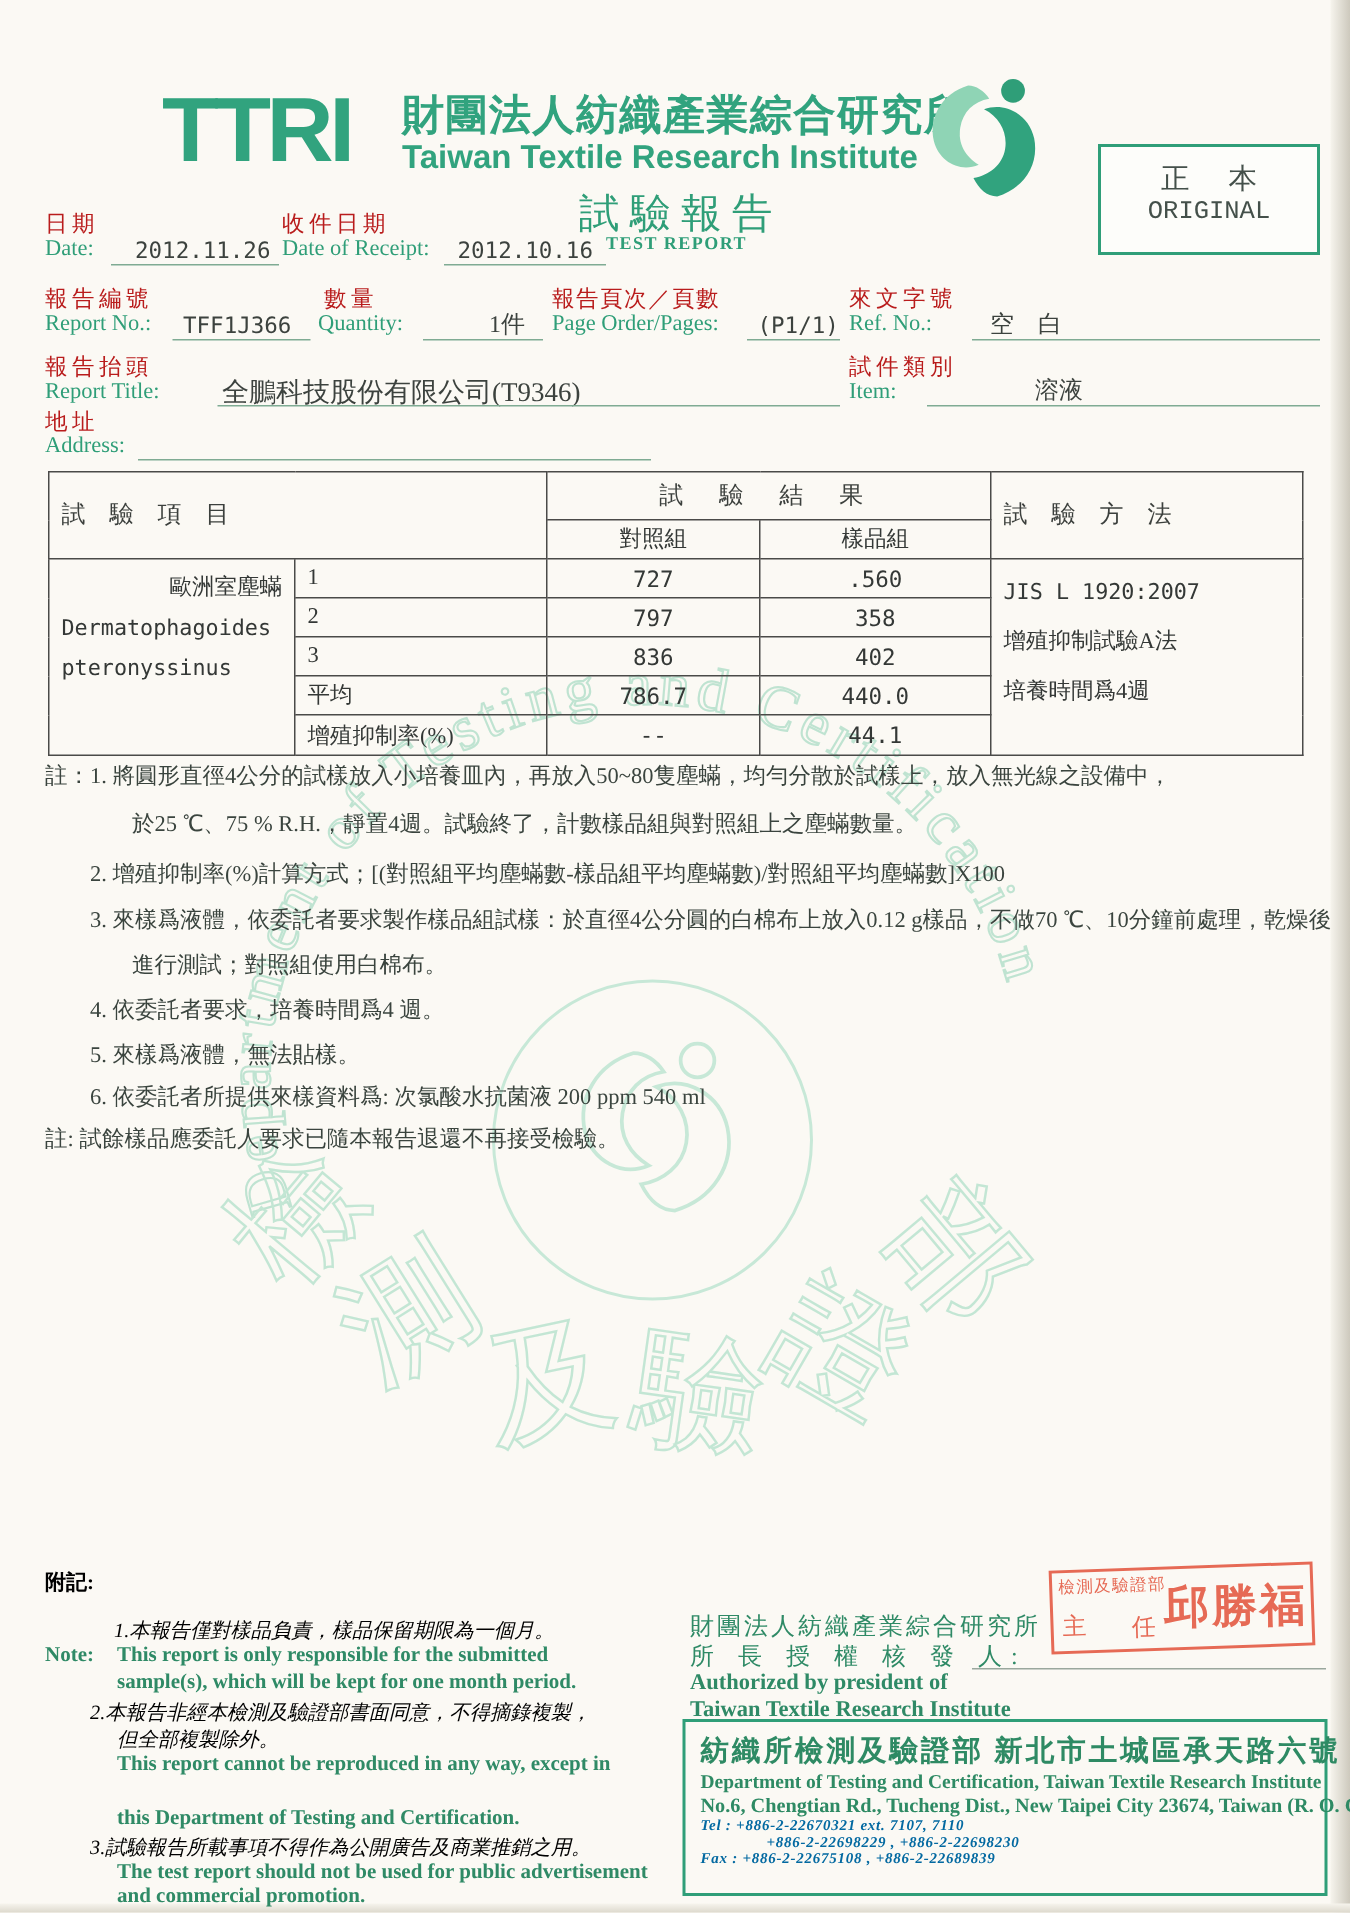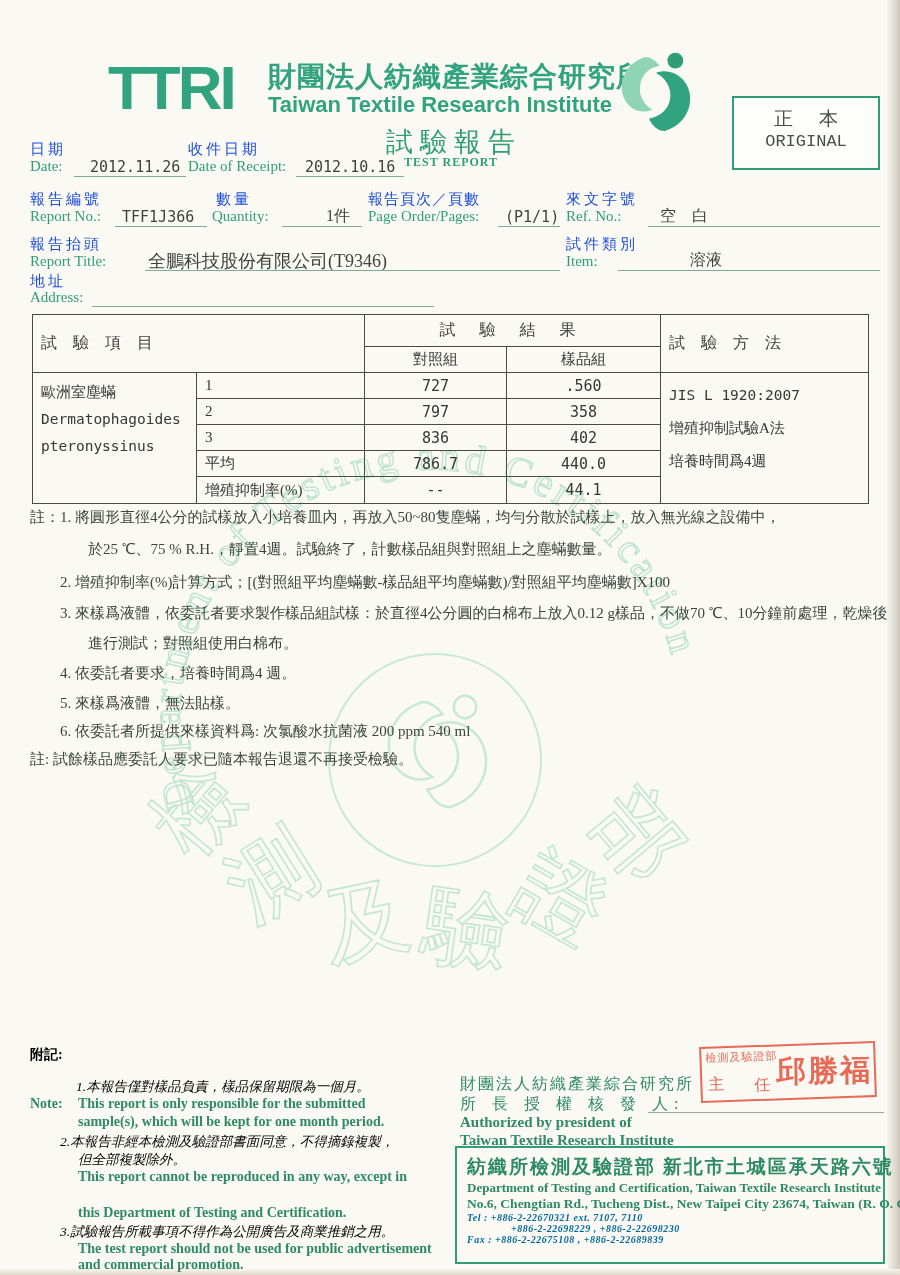--- a/index.html
+++ b/index.html
@@ -8,34 +8,34 @@
   
   .ttri{left:108px;top:52px;font-family:"Liberation Sans",sans-serif;font-weight:bold;font-size:62px;letter-spacing:-3px;color:#31a37e;transform:scaleY(.98);}
   .org-zh{left:268px;top:58px;font-size:28px;letter-spacing:1px;color:#31a37e;font-weight:bold;}
   .org-en{left:268px;top:92px;font-size:22px;font-weight:bold;color:#31a37e;font-family:"Liberation Sans",sans-serif;}
   .doc-title-zh{left:386px;top:124px;font-size:27px;letter-spacing:7px;color:#2f9e78;}
   .doc-title-en{left:404px;top:155px;font-size:12px;letter-spacing:1px;font-weight:bold;color:#2f9e78;}
   .orig-box{left:732px;top:96px;width:144px;height:70px;border:2px solid #2f9e78;background:#fdfdfa;text-align:center;}
   .orig-zh{margin-top:8px;font-size:19px;letter-spacing:26px;padding-left:26px;color:#44504a;}
   .orig-en{font-size:17px;font-family:"Liberation Mono",monospace;color:#44504a;}
   
-  .lz{font-size:15px;letter-spacing:3px;color:#1d4ed8;white-space:nowrap;}
+  .lz{font-size:15px;letter-spacing:3px;color:#b91c1c;white-space:nowrap;}
   .le{font-size:15px;color:#2f9e78;white-space:nowrap;}
   .val{font-size:15px;color:#3c423e;font-family:"DejaVu Sans Mono","Liberation Mono",monospace;white-space:nowrap;}
   .valcjk{font-size:16px;color:#3c423e;white-space:nowrap;}
   .uline{border-bottom:1.5px solid #7fab93;height:0;}
   
   .rtable{position:absolute;left:32px;top:314px;width:836px;border-collapse:collapse;table-layout:fixed;background:transparent;}
   .rtable td{border:1.5px solid #4a4a48;font-size:15px;color:#343836;padding:0 8px;vertical-align:middle;}
   .rtable .hdr{font-size:16px;letter-spacing:6px;color:#3c403d;}
   .rtable .ctr{text-align:center;letter-spacing:0;}
   .rtable .num{font-family:"DejaVu Sans Mono","Liberation Mono",monospace;text-align:center;}
   .rtable .topcell{vertical-align:top;padding-top:6px;}
   .itemline{line-height:27px;white-space:nowrap;font-family:"DejaVu Sans Mono","Liberation Mono",monospace;font-size:14.5px;}
-  .itemline.cjk{font-family:"Liberation Serif",serif;font-size:15px;}
+  .itemline.cjk{font-family:"Liberation Serif",serif;font-size:15px;text-align:right;}
   .methodline{line-height:33px;white-space:nowrap;font-size:15px;}
   .methodline.mono{font-family:"DejaVu Sans Mono","Liberation Mono",monospace;font-size:14.5px;}
   
   .note{font-size:15px;color:#3a443e;white-space:nowrap;}
   
   .watermark{left:100px;top:430px;width:660px;height:580px;pointer-events:none;}
   .wm-stroke{fill:none;stroke:#c7e8d7;stroke-width:2;}
   .wm-ring{font-family:"Liberation Serif",serif;font-size:41px;letter-spacing:4px;fill:none;stroke:#bfe3d1;stroke-width:1.4;}
   .wm-char{font-family:"Liberation Serif",serif;font-size:86px;fill:none;stroke:#c3e6d4;stroke-width:1.6;text-anchor:middle;}
   

